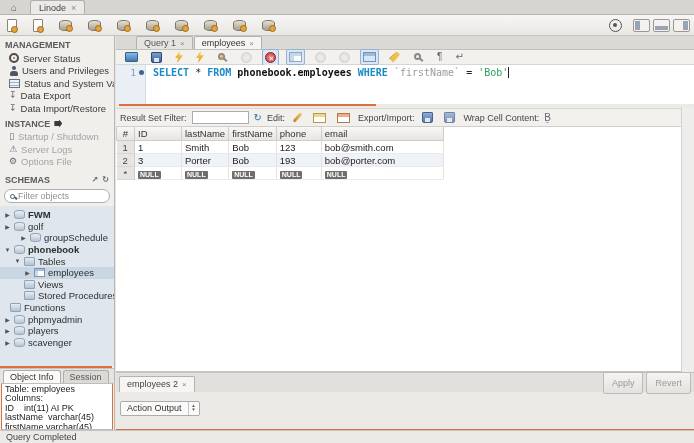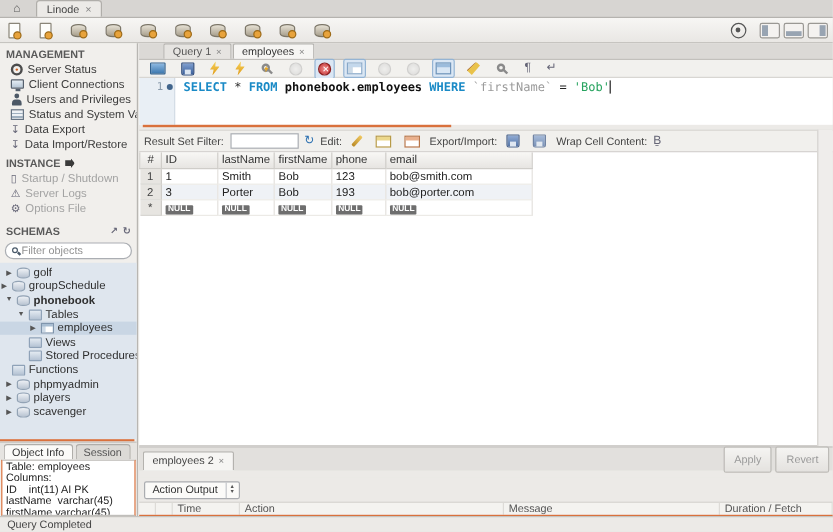--- a/index.html
+++ b/index.html
@@ -267,24 +267,20 @@
 <div class="abs sidebar">
   <div class="section-title">
     <span>MANAGEMENT</span>
   </div>
   <div>
       <div class="side-item">
         <span class="icn gauge-icon"></span>
         <span>Server Status</span>
       </div>
       <div class="side-item">
-        <span class="icn monitor-icon"></span>
-        <span>Client Connections</span>
-      </div>
-      <div class="side-item">
         <span class="icn user-icon"></span>
         <span>Users and Privileges</span>
       </div>
       <div class="side-item">
         <span class="icn variables-icon"></span>
         <span>Status and System Variables</span>
       </div>
       <div class="side-item">
         <span class="glyph" style="font-size: 9px;">↧</span>
         <span>Data Export</span>
@@ -321,23 +317,28 @@
     <span class="glyph" style="font-size:8px;">↻</span>
   </div>
   <div class="filterbox">
     <span class="f-mag"></span>
     <input placeholder="Filter objects" style="">
   </div>
   <div class="tree">
       <div class="tree-row" style="padding-left: 4px;">
         <span class="arrow">▶</span>
         <span class="icn schema-icon"></span>
+        <span class="b">FWM</span>
+      </div>
+      <div class="tree-row" style="padding-left: 4px;">
+        <span class="arrow">▶</span>
+        <span class="icn schema-icon"></span>
         <span>golf</span>
       </div>
-      <div class="tree-row" style="padding-left: 0;">
+      <div class="tree-row" style="padding-left: 20px;">
         <span class="arrow">▶</span>
         <span class="icn schema-icon"></span>
         <span>groupSchedule</span>
       </div>
       <div class="tree-row" style="padding-left: 4px;">
         <span class="arrow">▼</span>
         <span class="icn schema-icon"></span>
         <span class="b">phonebook</span>
       </div>
       <div class="tree-row" style="padding-left: 14px;">
@@ -552,26 +553,18 @@
   <div class="abs outbar">
     <div class="outsel">
       <span class="txt">Action Output</span>
       <span class="stepper">
           <span>▲</span>
           <span>▼</span>
         </span>
     </div>
   </div>
 
-  <div class="abs outhead">
-      <div class="outcol" style="width: 14px; flex: 0 0 auto;"></div>
-      <div class="outcol" style="width: 14px; flex: 0 0 auto;"></div>
-      <div class="outcol" style="width: 56px; flex: 0 0 auto;">Time</div>
-      <div class="outcol" style="width: 220px; flex: 0 0 auto;">Action</div>
-      <div class="outcol" style="width: 180px; flex: 0 0 auto;">Message</div>
-      <div class="outcol" style="width: 94px; flex: 1 1 0%;">Duration / Fetch</div>
-    </div>
   <div class="abs orange-split-bottom"></div>
 </div>
 
 <div class="abs statusbar">
   <span>Query Completed</span>
 </div>
 
 </body></html>

